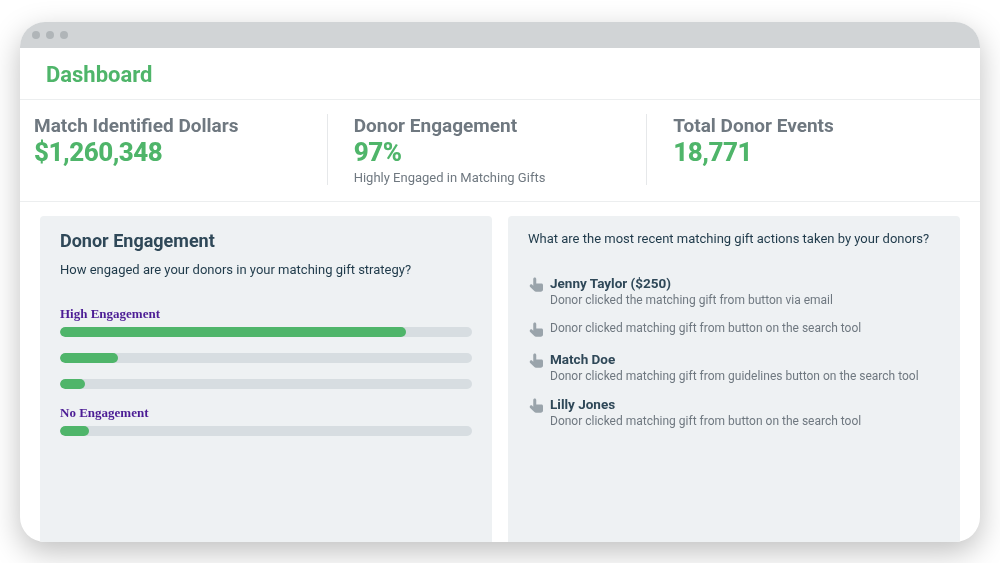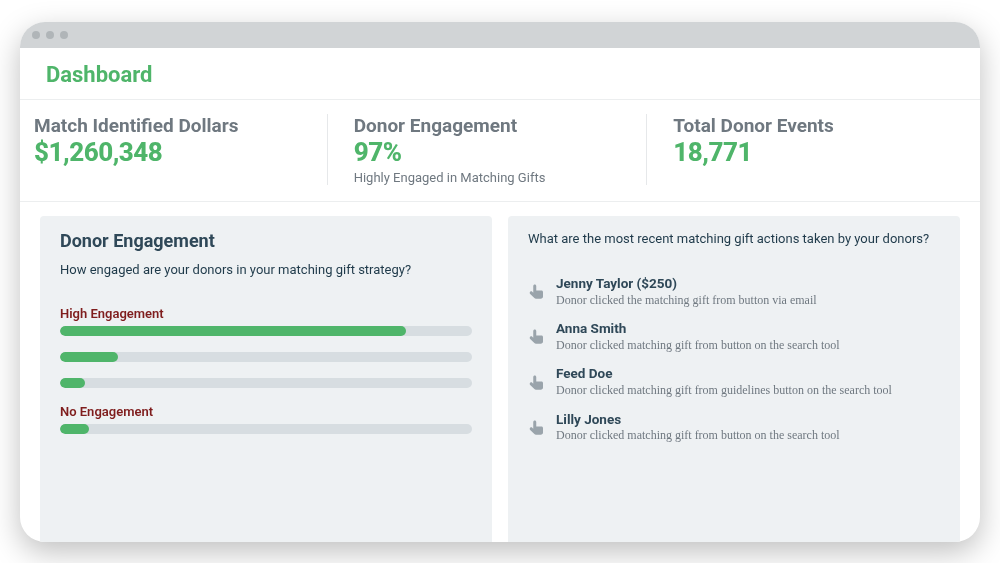--- a/index.html
+++ b/index.html
@@ -96,61 +96,61 @@
   }
   .panel-sub {
     color: #1f3a4a;
     font-size: 13px;
     font-weight: 400;
     margin-bottom: 28px;
     line-height: 1.35;
   }
   .bar-group { margin-bottom: 16px; }
   .bar-label {
-    color: #7f1d1d;
+    color: #4c1d95;
     font-size: 13px;
     font-weight: 600;
     margin-bottom: 5px;
+    font-family: Liberation Serif, serif;
   }
   .bar-track {
     width: 100%;
     height: 10px;
     background: #d7dde1;
     border-radius: 5px;
     overflow: hidden;
   }
   .bar-fill {
     height: 100%;
     background: #4fb56a;
     border-radius: 5px;
   }
   .feed-item {
     display: flex;
-    gap: 10px;
+    gap: 4px;
     margin-bottom: 12px;
-    align-items: center;
+    align-items: flex-start;
   }
   .pointer-icon {
     width: 18px;
     height: 18px;
     flex: none;
     margin-top: 1px;
   }
   .pointer-icon svg { width: 100%; height: 100%; fill: #9aa4ab; }
   .feed-name {
     color: #2f4858;
     font-size: 13.5px;
     font-weight: 700;
     line-height: 1.25;
   }
   .feed-desc {
     color: #6f7880;
     font-size: 12px;
     line-height: 1.35;
-    font-family: Liberation Serif, serif;
   }
 </style>
 </head>
 <body>
 
 <div class="window">
 
   <div class="titlebar">
     <div class="dot"></div>
     <div class="dot"></div>
@@ -222,33 +222,32 @@
         </div>
       </div>
 
       <div class="feed-item">
         <div class="pointer-icon">
           <svg viewBox="0 0 24 24">
               <path d="M9 2c-1.1 0-2 .9-2 2v9l-1.3-1.3c-.8-.8-2.1-.8-2.8 0-.8.8-.8 2.1 0 2.8l5.6 5.6c.6.6 1.3.9 2.1.9H17c1.7 0 3-1.3 3-3v-6c0-1.1-.9-2-2-2h-7V4c0-1.1-.9-2-2-2z"></path>
             </svg>
         </div>
         <div>
-          <div class="feed-name">Anna Smith</div>
           <div class="feed-desc">Donor clicked matching gift from button on the search tool</div>
         </div>
       </div>
 
       <div class="feed-item">
         <div class="pointer-icon">
           <svg viewBox="0 0 24 24">
               <path d="M9 2c-1.1 0-2 .9-2 2v9l-1.3-1.3c-.8-.8-2.1-.8-2.8 0-.8.8-.8 2.1 0 2.8l5.6 5.6c.6.6 1.3.9 2.1.9H17c1.7 0 3-1.3 3-3v-6c0-1.1-.9-2-2-2h-7V4c0-1.1-.9-2-2-2z"></path>
             </svg>
         </div>
         <div>
-          <div class="feed-name">Feed Doe</div>
+          <div class="feed-name">Match Doe</div>
           <div class="feed-desc">Donor clicked matching gift from guidelines button on the search tool</div>
         </div>
       </div>
 
       <div class="feed-item">
         <div class="pointer-icon">
           <svg viewBox="0 0 24 24">
               <path d="M9 2c-1.1 0-2 .9-2 2v9l-1.3-1.3c-.8-.8-2.1-.8-2.8 0-.8.8-.8 2.1 0 2.8l5.6 5.6c.6.6 1.3.9 2.1.9H17c1.7 0 3-1.3 3-3v-6c0-1.1-.9-2-2-2h-7V4c0-1.1-.9-2-2-2z"></path>
             </svg>
         </div>

